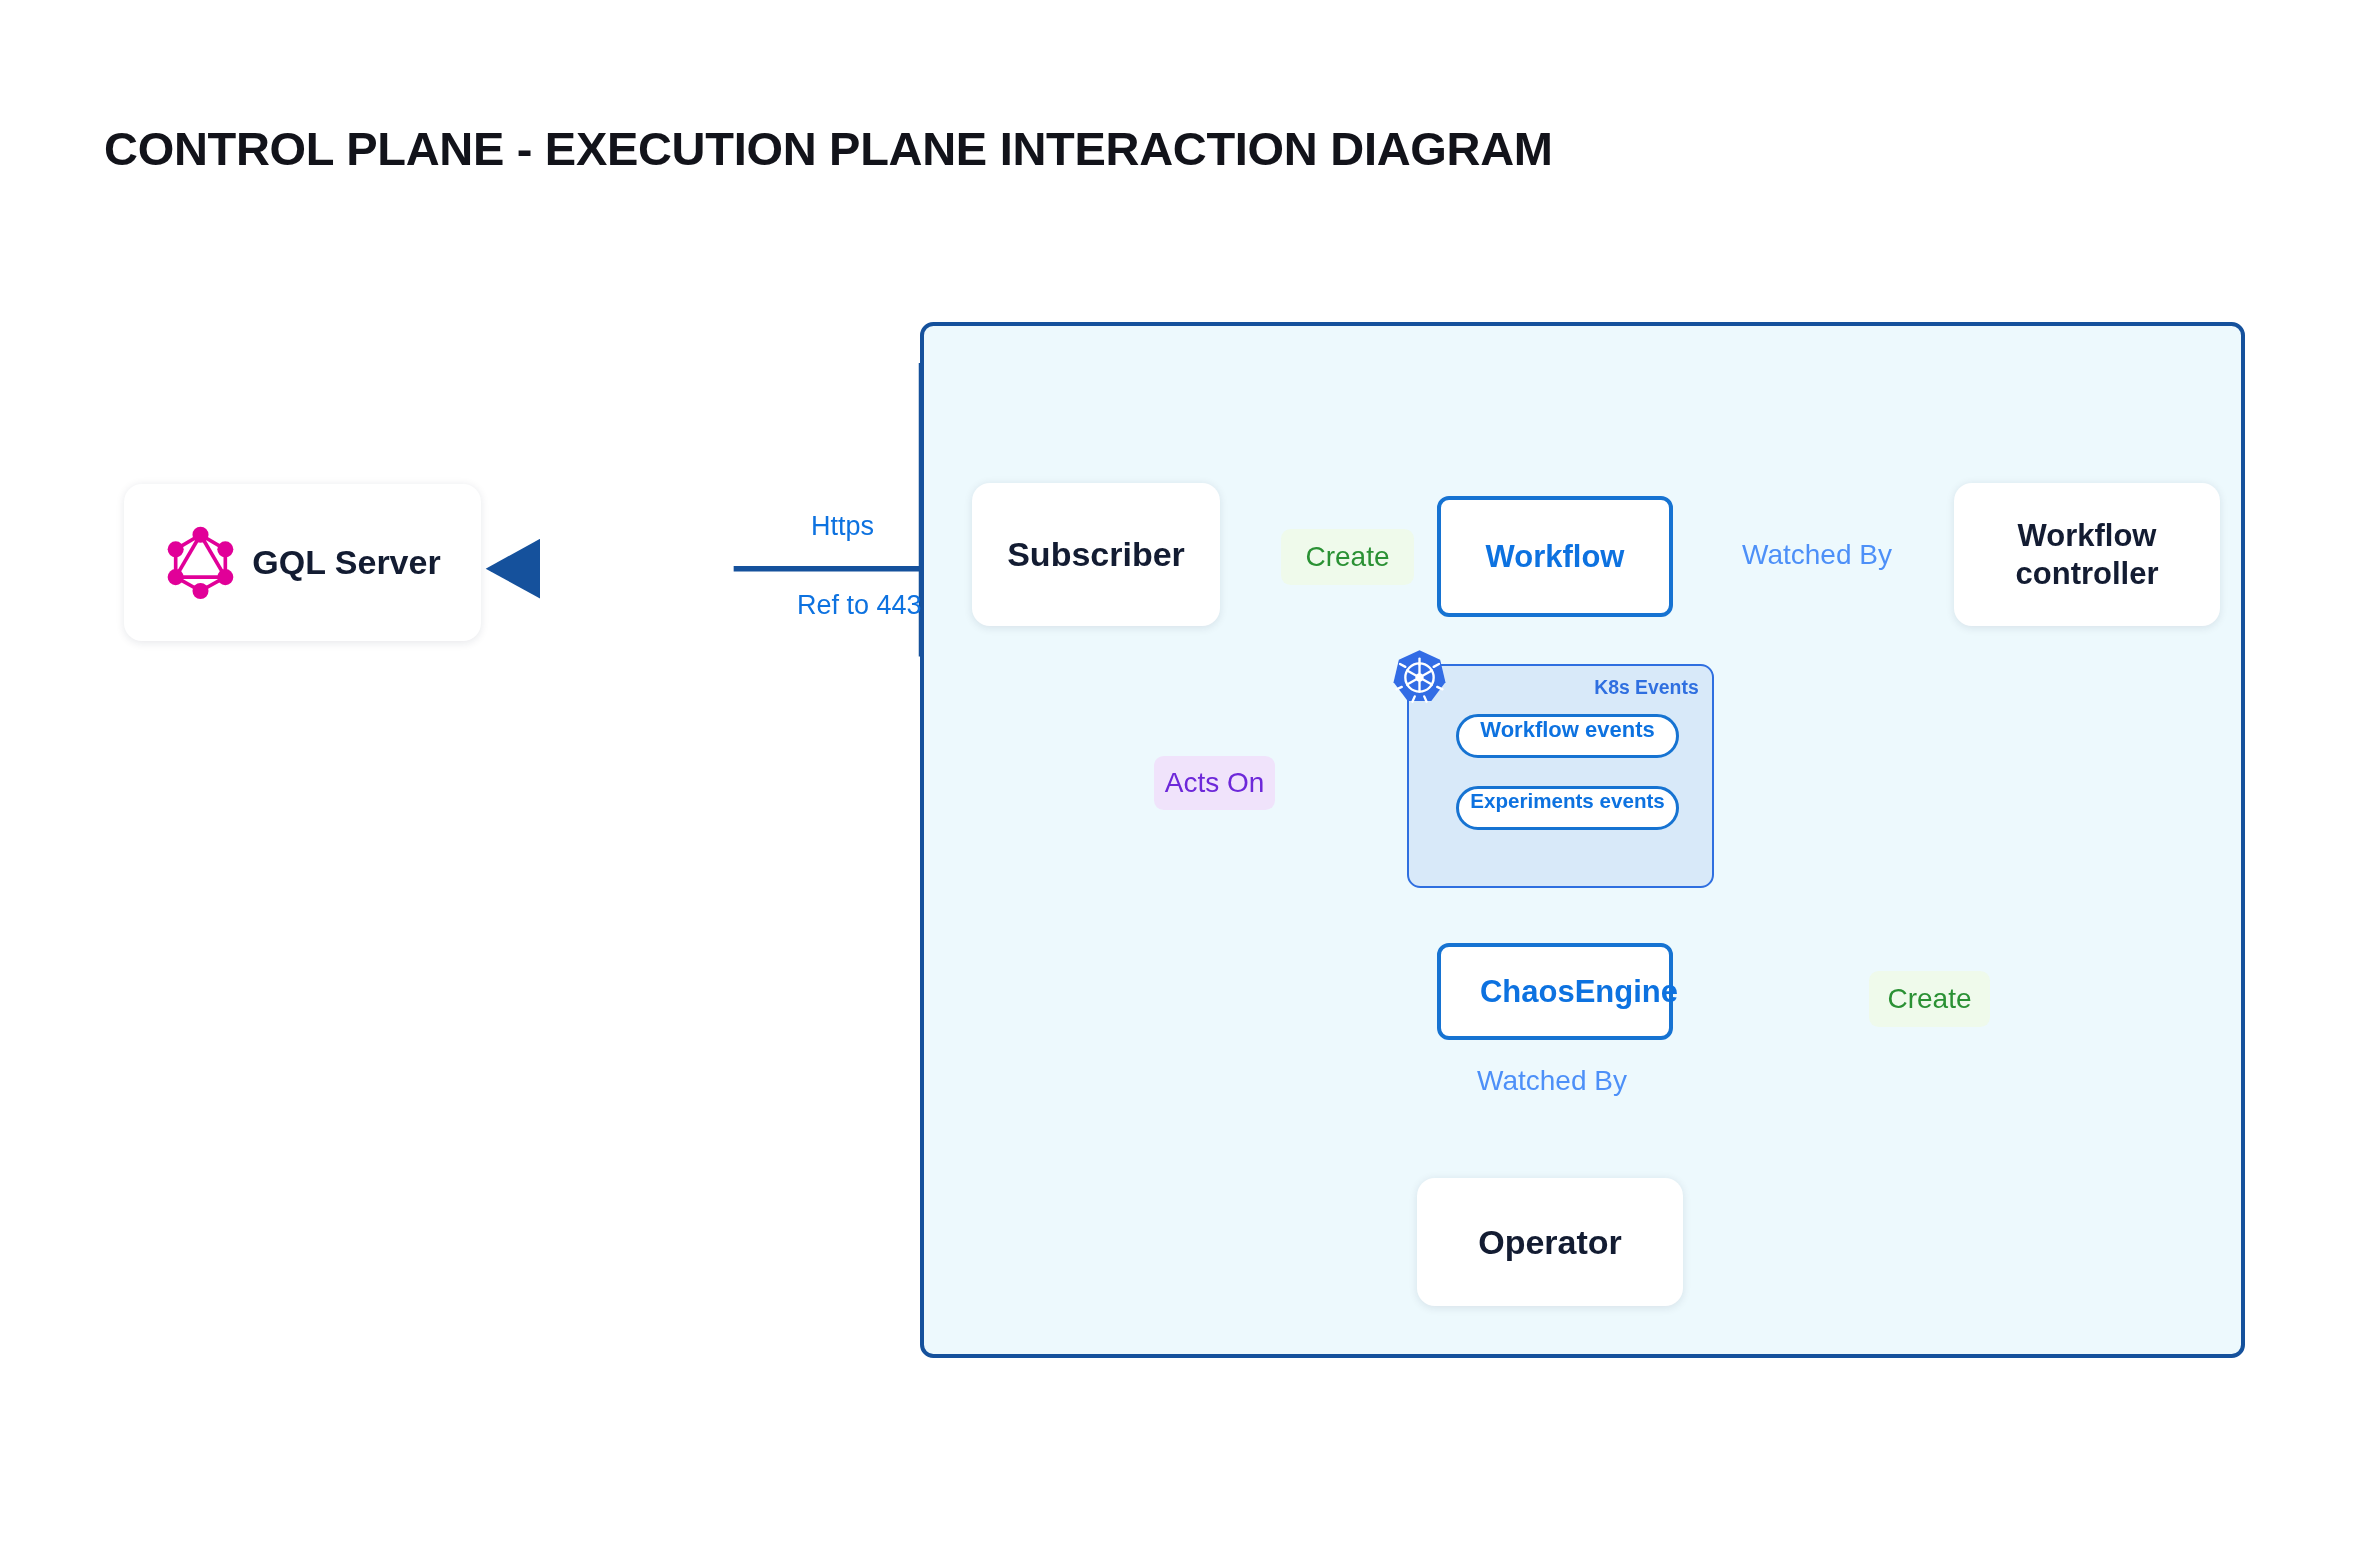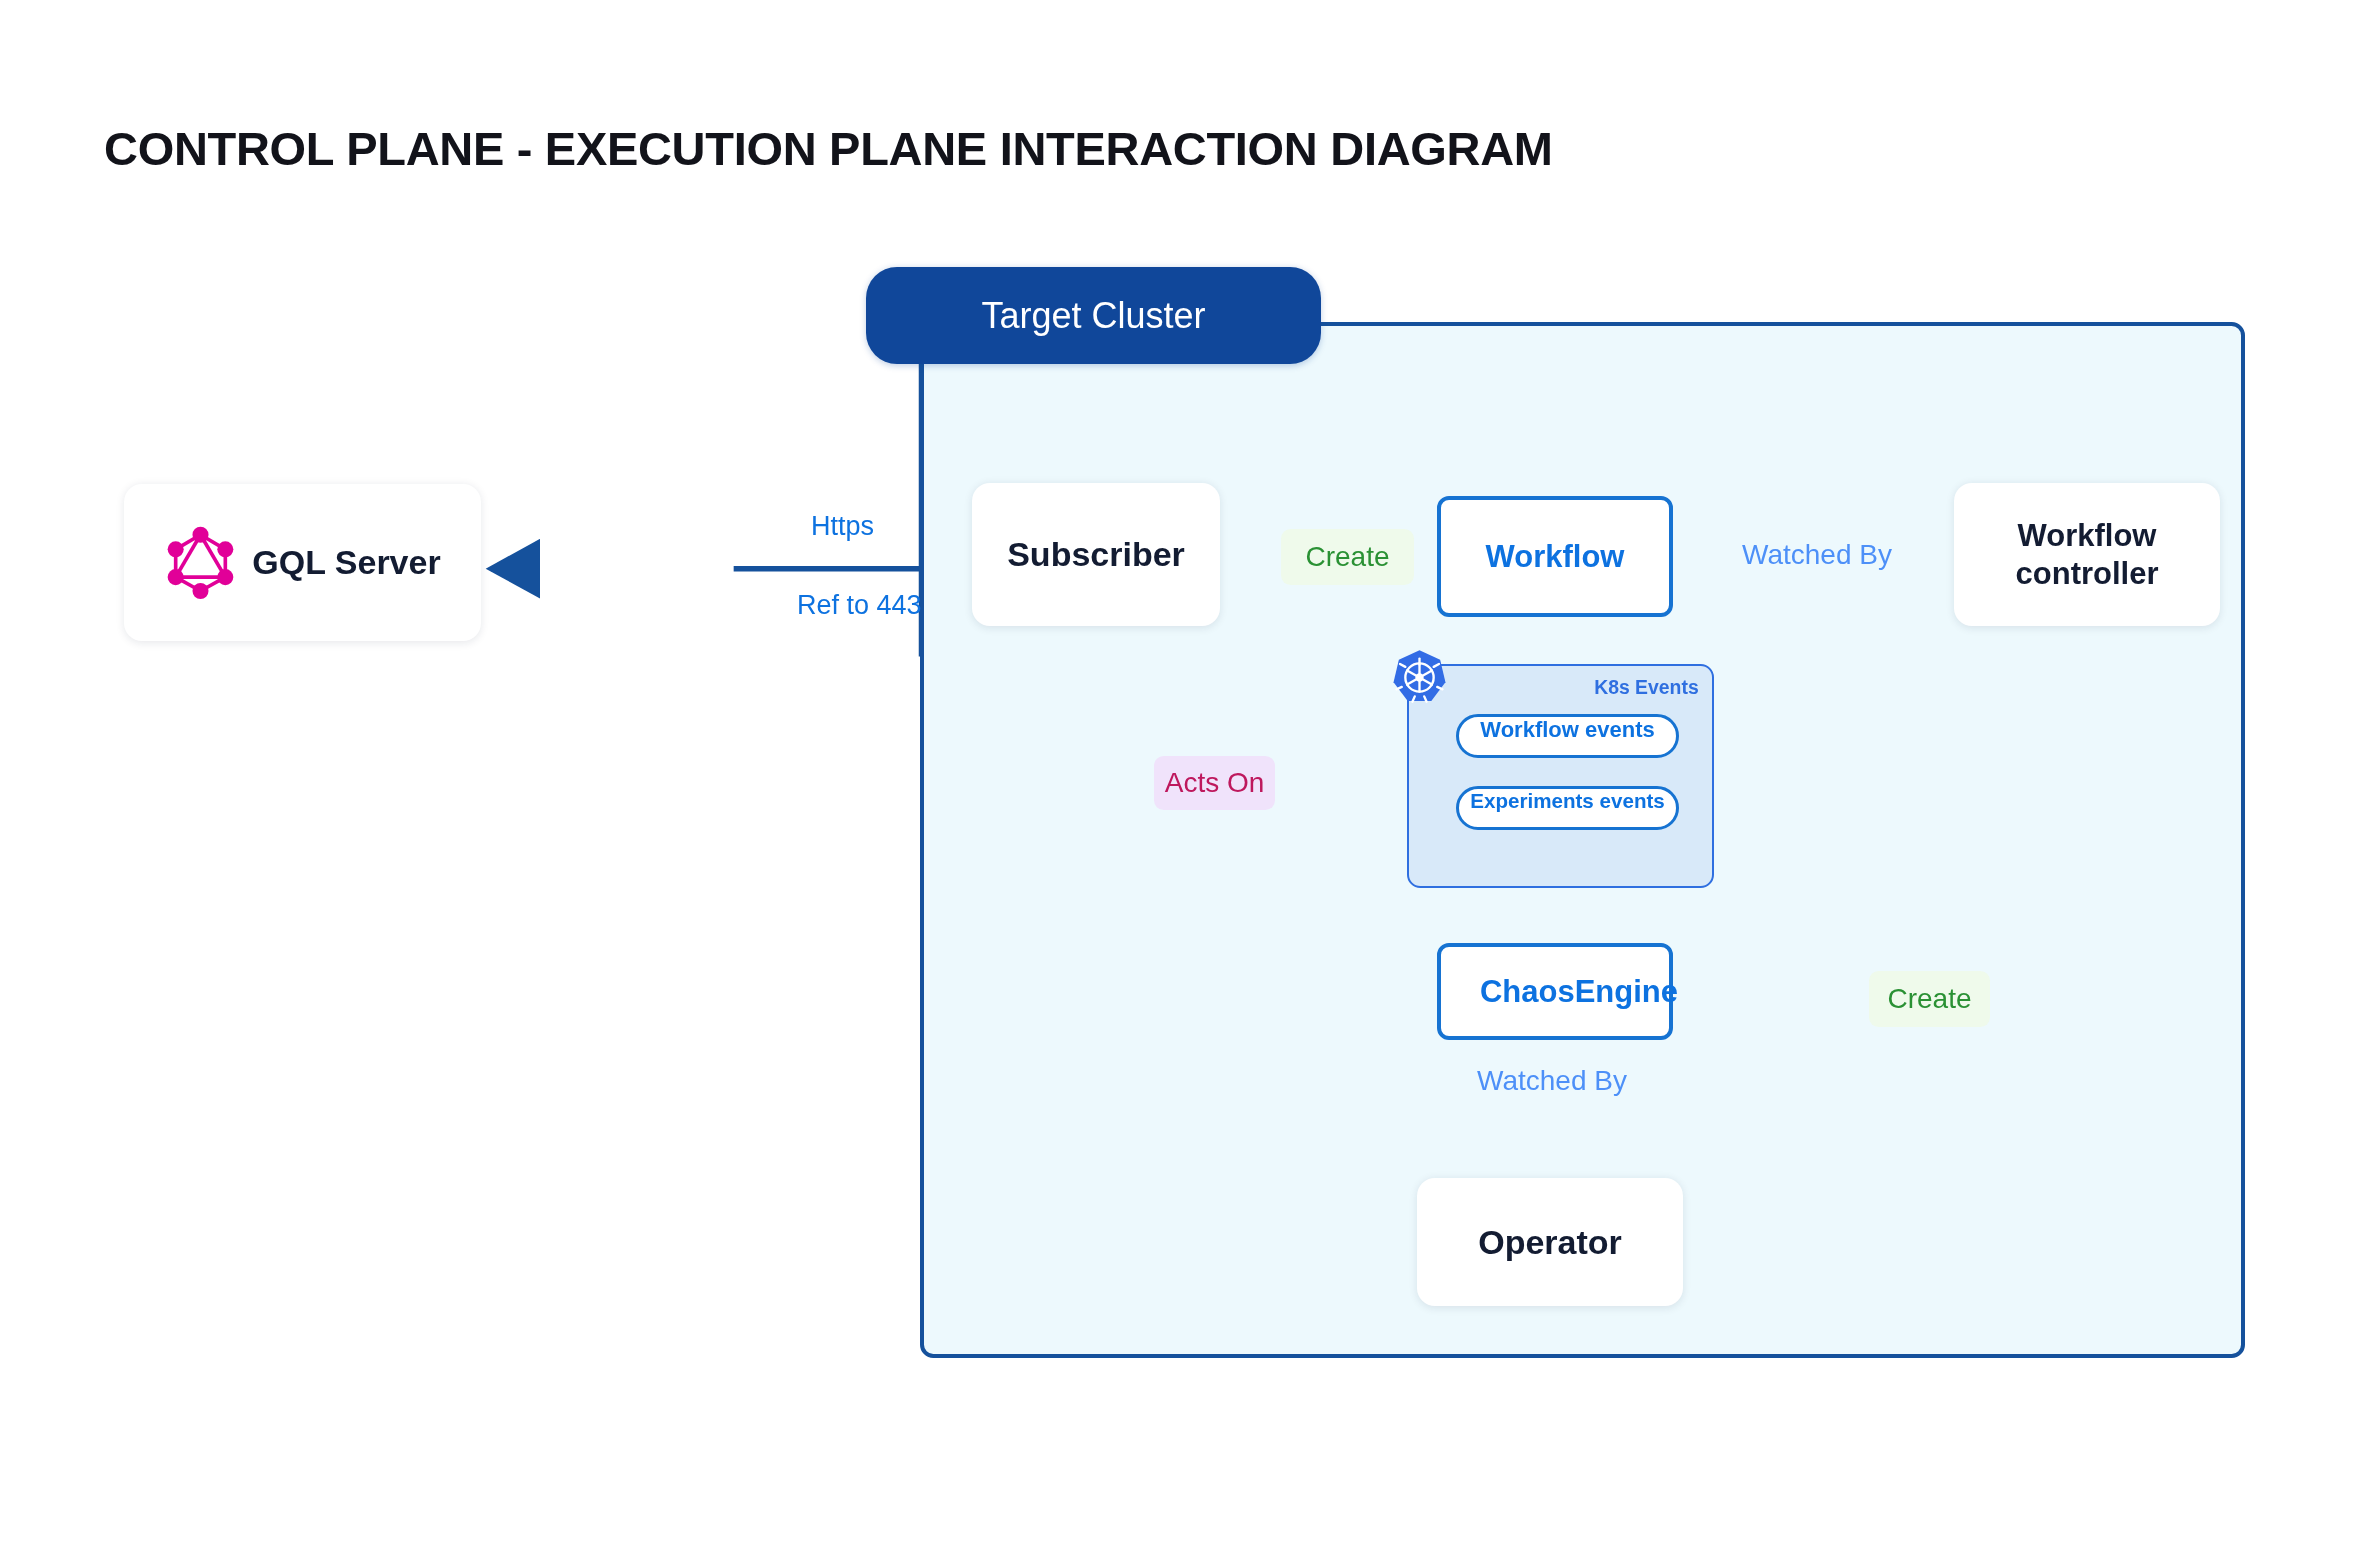--- a/index.html
+++ b/index.html
@@ -224,21 +224,21 @@
     left: 1720px; top: 528px;
     width: 194px; height: 54px;
     color: #4d90f8;
     font-size: 28px;
   }
   #label-acts-on {
     left: 1154px; top: 756px;
     width: 121px; height: 54px;
     background: #f0e3fb;
     border-radius: 9.7px;
-    color: #be185d;
+    color: #6d28d9;
     font-size: 28px;
   }
   #label-create-chaosengine {
     left: 1869px; top: 971px;
     width: 121px; height: 56px;
     background: #effaeb;
     border-radius: 9.7px;
     color: #2a9134;
     font-size: 28px;
   }
@@ -315,23 +315,20 @@
     </g>
 
     <g>
       <circle cx="2570" cy="1728" r="20" fill="#4d90f8"></circle>
       <line x1="2570" y1="1728" x2="2570" y2="1745" stroke="#4d90f8" stroke-width="9"></line>
       <line x1="2570" y1="1838" x2="2570" y2="1945" stroke="#4d90f8" stroke-width="9" marker-end="url(#arw-lblue)"></line>
     </g>
   </svg>
 
   <div id="target-cluster-container"></div>
-  <div id="target-cluster-pill">
-    <span>Target Cluster</span>
-  </div>
 
   <div class="node node-white" id="node-gql-server">
     <span id="gql-logo">
       <svg viewBox="0 0 100 100" width="73" height="73" xmlns="http://www.w3.org/2000/svg">
         <g stroke="#e10098" stroke-width="5" fill="none">
           <line x1="50" y1="12" x2="16" y2="32"></line>
           <line x1="50" y1="12" x2="84" y2="32"></line>
           <line x1="16" y1="32" x2="16" y2="70"></line>
           <line x1="84" y1="32" x2="84" y2="70"></line>
           <line x1="16" y1="70" x2="50" y2="89"></line>

